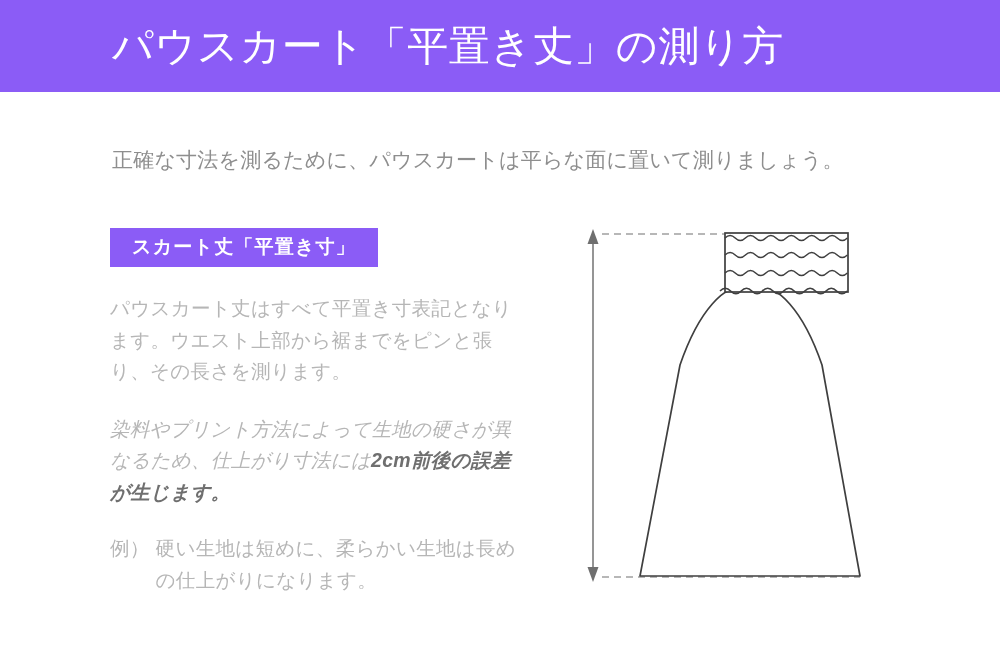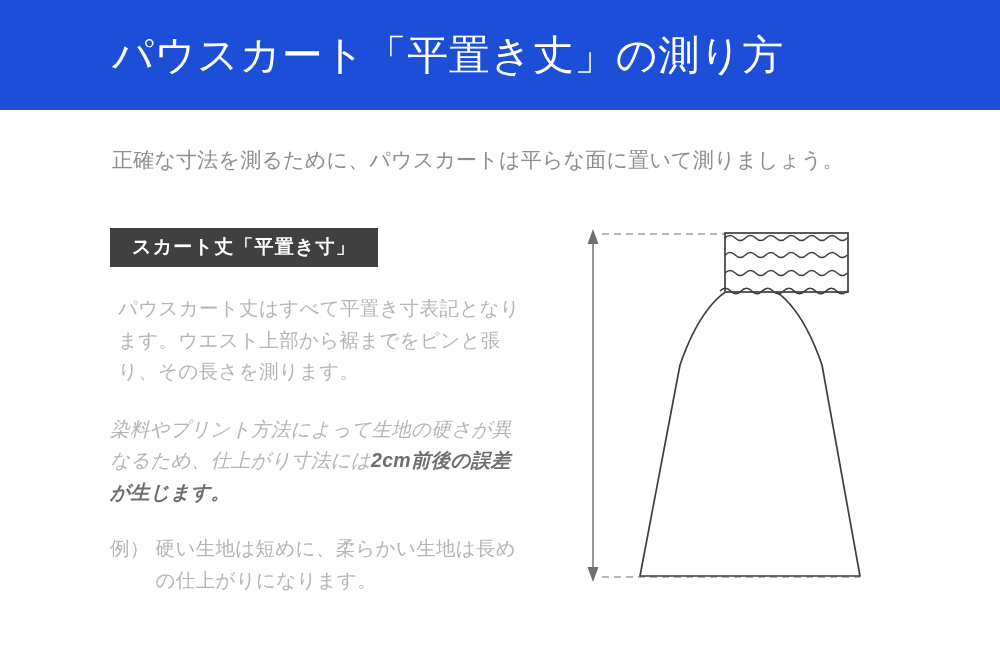--- a/index.html
+++ b/index.html
@@ -17,22 +17,22 @@
     background: #ffffff;
     overflow: hidden;
   }
 
   
   .header-bar {
     position: absolute;
     left: 0;
     top: 0;
     width: 1000px;
-    height: 110px;
-    background: #1d4ed8;
+    height: 92px;
+    background: #8b5cf6;
   }
   .header-title {
     position: absolute;
     left: 112px;
     top: 50%;
     transform: translateY(-50%);
     color: #ffffff;
     font-size: 41px;
     font-weight: 400;
     letter-spacing: 0.5px;
@@ -52,35 +52,35 @@
 
   
   .left-col {
     position: absolute;
     left: 110px;
     top: 228px;
     width: 420px;
   }
   .section-badge {
     display: inline-block;
-    background: #404040;
+    background: #8b5cf6;
     color: #ffffff;
     font-size: 19px;
     font-weight: 700;
     padding: 6px 22px 7px 22px;
     letter-spacing: 1.2px;
     white-space: nowrap;
   }
   .para {
     color: #b6b6b6;
     font-size: 19.5px;
     line-height: 1.62;
     letter-spacing: 0.3px;
   }
-  .para-1 { margin-top: 26px; margin-left: 8px; }
+  .para-1 { margin-top: 26px; }
   .para-2 { margin-top: 26px; font-style: italic; }
   .para-3 { margin-top: 25px; }
   .para strong {
     color: #6f6f6f;
     font-weight: 700;
   }
   .para-3 {
     display: flex;
     gap: 6px;
   }

